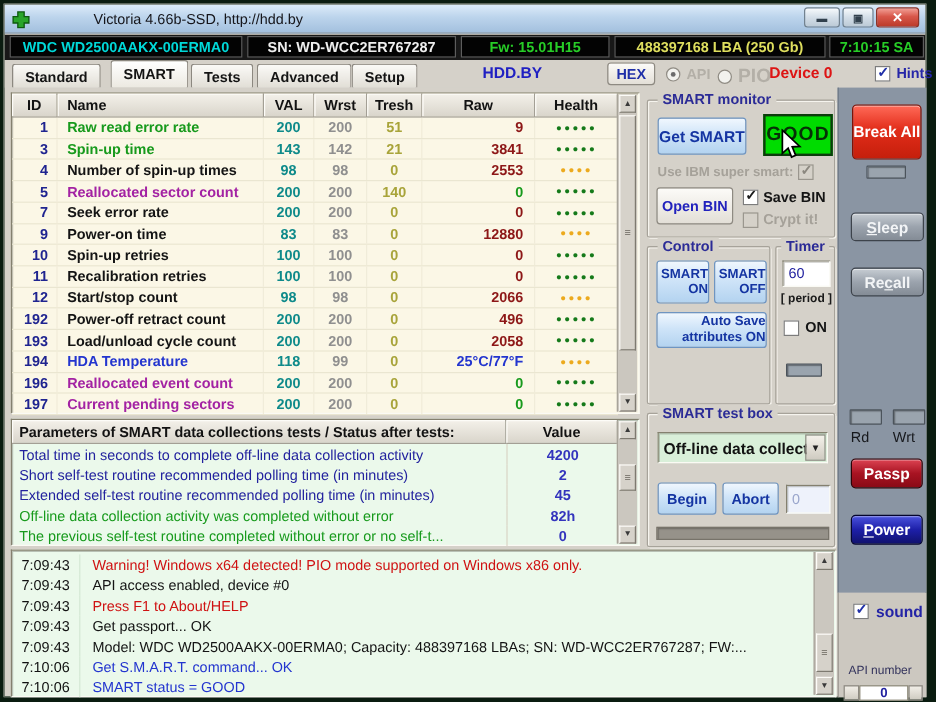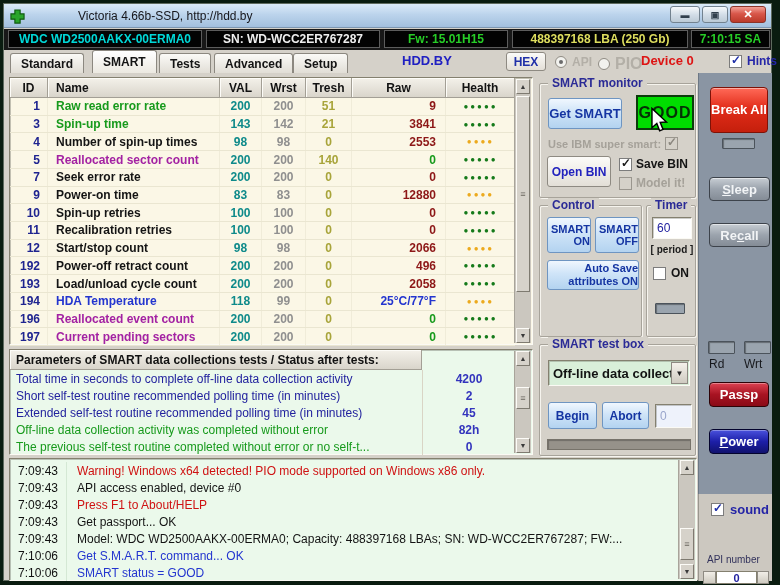--- a/index.html
+++ b/index.html
@@ -315,20 +315,21 @@
     <div class="sb">
       <div class="arr" style="top:0">▲</div>
       <div class="thumb" style="top:17px;height:196px">≡</div>
       <div class="arr" style="bottom:0">▼</div>
     </div>
   </div>
 
   <div class="panel green-panel" style="left:5px;top:345px;width:524px;height:106px">
     <div class="phead" style="margin-right:17px">
       <div class="hc" style="padding-left:6px">Parameters of SMART data collections tests / Status after tests:</div>
+      <div class="hc" style="justify-content:center">Value</div>
     </div>
     <div style="margin-right:17px">
         <div class="prow">
           <div class="pl fg-navy">Total time in seconds to complete off-line data collection activity</div>
           <div class="pv">4200</div>
         </div>
         <div class="prow">
           <div class="pl fg-navy">Short self-test routine recommended polling time (in minutes)</div>
           <div class="pv">2</div>
         </div>
@@ -364,21 +365,21 @@
     </div>
     <div class="btn-plain" style="left:7px;top:72px;width:64px;height:31px;font-size:12px">Open BIN</div>
     <div class="lbl" style="left:79px;top:73px;gap:4px">
       <div class="chk">
           <span class="mark">✓</span>
         </div>
       <span style="font-size:12px;font-weight:bold;color:#141414">Save BIN</span>
     </div>
     <div class="lbl" style="left:79px;top:92px;gap:4px">
       <div class="chk gray"></div>
-      <span style="font-size:12px;font-weight:bold;color:#a5a199">Model it!</span>
+      <span style="font-size:12px;font-weight:bold;color:#a5a199">Crypt it!</span>
     </div>
   </div>
 
   <div class="group" style="left:535px;top:201px;width:103px;height:132px">
     <span class="glabel">Control</span>
     <div class="btn-blue" style="left:7px;top:11px;width:44px;height:36px;font-size:11px;line-height:1.1">SMART ON</div>
     <div class="btn-blue" style="left:55px;top:11px;width:44px;height:36px;font-size:11px;line-height:1.1">SMART OFF</div>
     <div class="btn-blue" style="left:7px;top:54px;width:92px;height:30px;font-size:11px;line-height:1.15">Auto Save attributes ON</div>
   </div>
 

